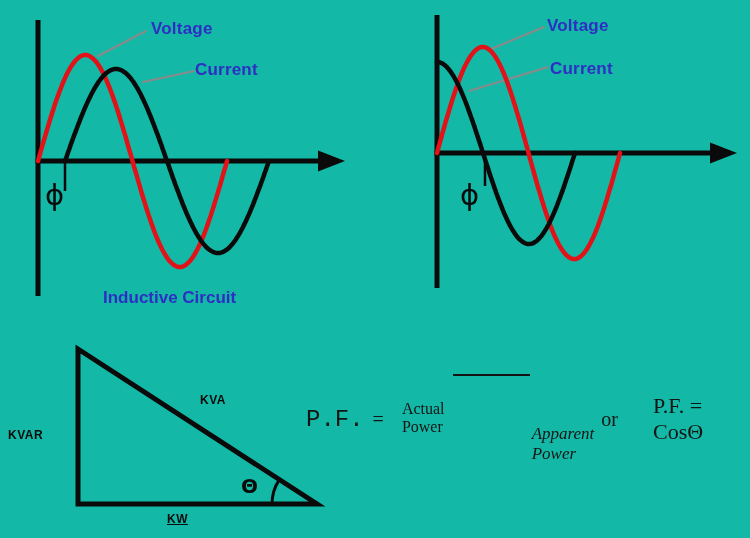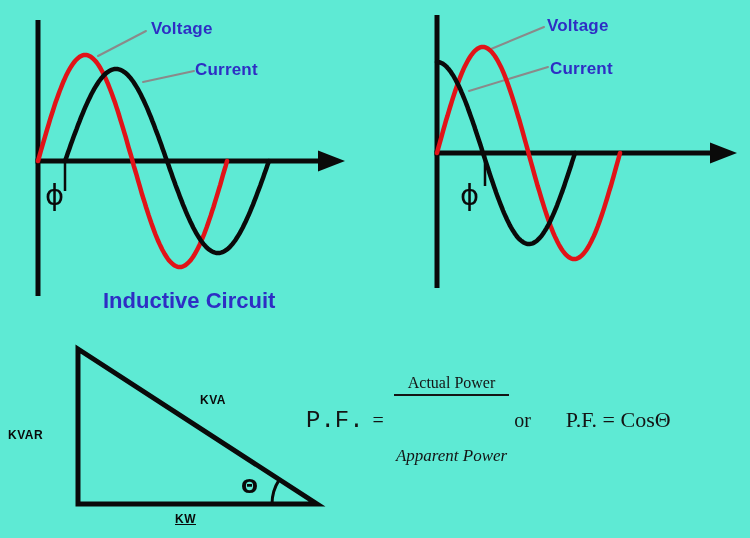--- a/index.html
+++ b/index.html
@@ -1,29 +1,29 @@
 <!DOCTYPE html>
 <html><head>
 <meta charset="utf-8">
 <style>
   html,body{margin:0;padding:0;background:#ffffff;}
-  #canvas{position:relative;width:750px;height:538px;background:#5eead4;overflow:hidden;
+  #canvas{position:relative;width:750px;height:538px;background:#14b8a6;overflow:hidden;
           font-family:"Liberation Sans",sans-serif;}
   #diagram-svg{position:absolute;left:0;top:0;}
   .abs{position:absolute;white-space:nowrap;}
   .lbl-blue{font-weight:bold;font-size:17px;color:#2e2ec4;letter-spacing:.2px;}
-  .title-blue{font-weight:bold;font-size:22px;color:#2e2ec4;}
+  .title-blue{font-weight:bold;font-size:17px;color:#2e2ec4;}
   .phi{font-family:"DejaVu Sans",sans-serif;font-size:29px;color:#0a0a0a;line-height:1;}
   .tri-lbl{font-weight:600;font-size:12px;color:#0a0a0a;letter-spacing:.5px;}
   .theta{font-family:"DejaVu Sans",sans-serif;font-weight:bold;font-size:20px;color:#0a0a0a;line-height:1;}
   .formula{position:absolute;left:306px;top:374px;display:flex;align-items:center;
            font-family:"Liberation Serif",serif;color:#141414;}
   .f-lhs{font-size:24px;font-family:Liberation Mono, monospace;}
   .f-eq{font-size:20px;margin:0 10px 0 9px;}
-  .frac{display:flex;flex-direction:column;align-items:center;}
+  .frac{display:flex;flex-direction:row;align-items:center;}
   .frac .num{font-size:16px;padding:0 8px 2px 8px;}
   .frac .bar{height:2px;background:#141414;width:100%;align-self:stretch;}
   .frac .den{font-size:17px;font-style:italic;padding:2px 2px 0 2px;margin-top:48px;}
   .f-or{font-size:20px;margin-left:5px;}
   .f-alt{font-size:22px;margin-left:35px;}
 </style>
 </head>
 <body>
 
 <div id="canvas">
@@ -65,21 +65,21 @@
   <div class="abs lbl-blue" style="left:195px;top:60px;">Current</div>
   <div class="abs phi" style="left:45px;top:181px;">ϕ</div>
   <div class="abs title-blue" style="left:103px;top:288px;">Inductive Circuit</div>
 
   <div class="abs lbl-blue" style="left:547px;top:16px;">Voltage</div>
   <div class="abs lbl-blue" style="left:550px;top:59px;">Current</div>
   <div class="abs phi" style="left:460px;top:181px;">ϕ</div>
 
   <div class="abs tri-lbl" style="left:8px;top:428px;">KVAR</div>
   <div class="abs tri-lbl" style="left:200px;top:393px;">KVA</div>
-  <div class="abs tri-lbl" style="left:175px;top:512px;text-decoration:underline;">KW</div>
+  <div class="abs tri-lbl" style="left:167px;top:512px;text-decoration:underline;">KW</div>
   <div class="abs theta" style="left:241px;top:476px;">Θ</div>
 
   <div class="formula">
     <span class="f-lhs">P.F.</span>
     <span class="f-eq">=</span>
     <span class="frac">
       <span class="num">Actual Power</span>
       <span class="bar"></span>
       <span class="den">Apparent Power</span>
     </span>

